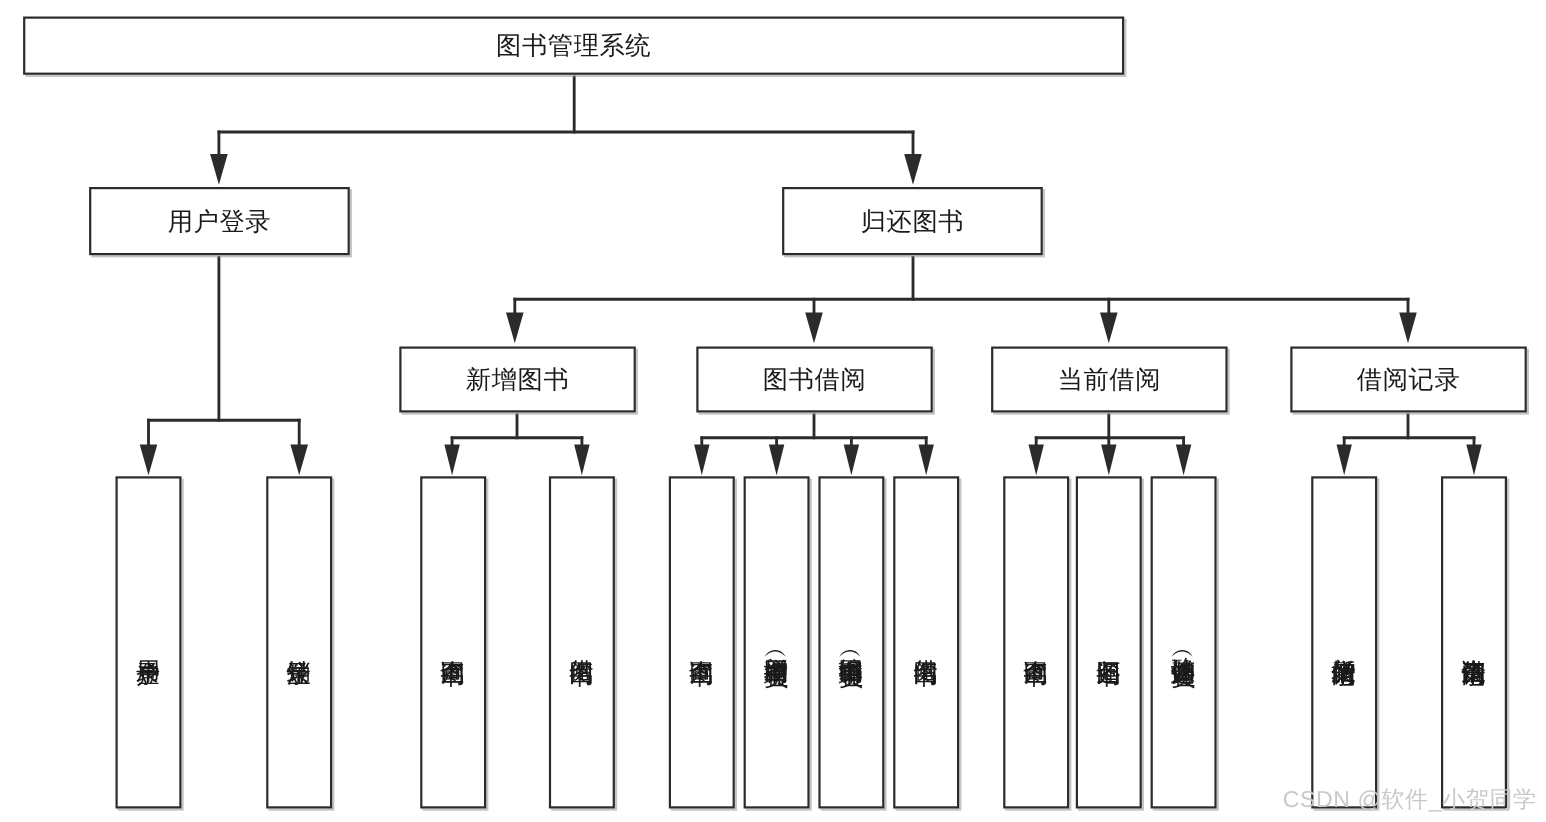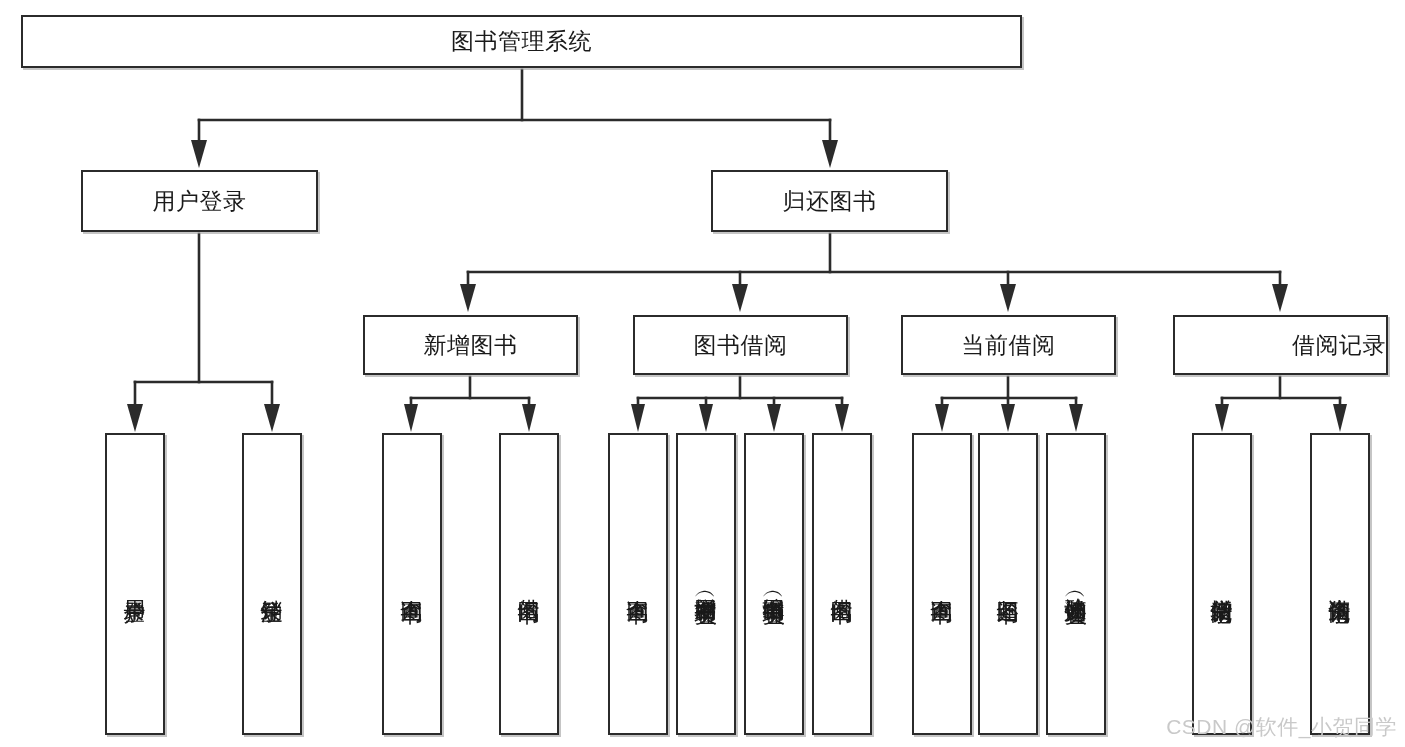--- a/index.html
+++ b/index.html
@@ -159,21 +159,21 @@
 
   <div class="node horiz" style="left:363px; top:315px; width:215px; height:60px;">
     <span class="label">新增图书</span>
   </div>
   <div class="node horiz" style="left:633px; top:315px; width:215px; height:60px;align-items:center;">
     <span class="label">图书借阅</span>
   </div>
   <div class="node horiz" style="left:901px; top:315px; width:215px; height:60px;">
     <span class="label">当前借阅</span>
   </div>
-  <div class="node horiz" style="left:1173px; top:315px; width:215px; height:60px;justify-content:flex-end;">
+  <div class="node horiz" style="left:1173px; top:315px; width:215px; height:60px;">
     <span class="label">借阅记录</span>
   </div>
 
   <div class="node vert" style="left:105px; top:433px; width:60px; height:302px;">
     <span class="label">用户登录</span>
   </div>
   <div class="node vert" style="left:242px; top:433px; width:60px; height:302px;">
     <span class="label">注销登录</span>
   </div>
 

